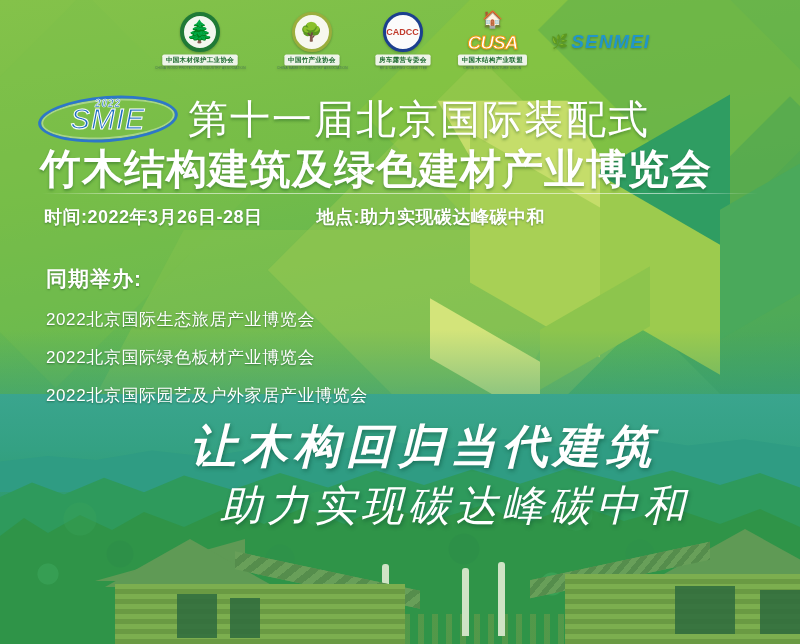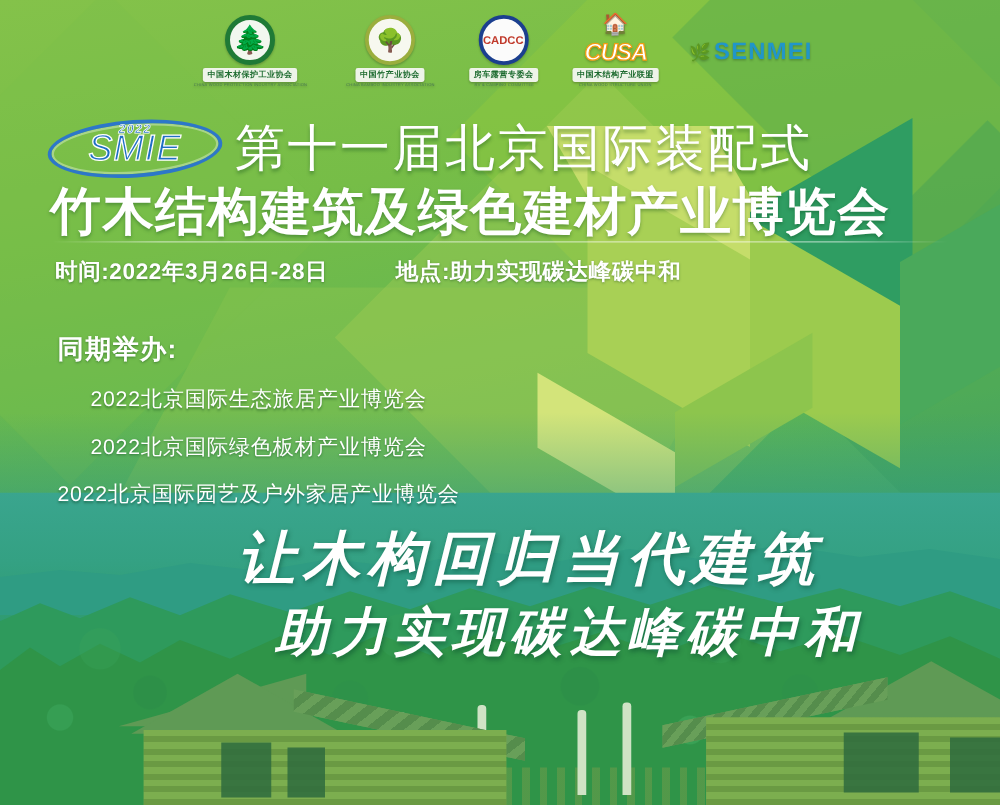--- a/index.html
+++ b/index.html
@@ -130,21 +130,21 @@
          background:#fbfbfb; display:flex;align-items:center;
          font-size:9px;font-weight:bold;color:#c0392b; }
 
   .tree{ font-size:22px; color:#1f7a36; line-height:1; }
   .bamboo{ font-size:18px; color:#4e8a3a; line-height:1; }
 
   .cusa{ font-size:19px; font-weight:bold; font-style:italic; color:#ffffff;
          -webkit-text-stroke:1px #f39c12; letter-spacing:-1px; line-height:1; }
   .house-ico{ position:absolute; left:50%; top:-3px; transform:translateX(-50%);
               font-size:17px; color:#f39c12; }
-  .senmei{ font-size:19px; font-weight:bold; color:#2196c9;
+  .senmei{ font-size:19px; font-weight:bold; font-style:italic; color:#2196c9;
            letter-spacing:1px; line-height:1;text-align:center; }
   .leaf{ font-size:14px; color:#67b447; }
 
   .divider{ position:absolute; left:42px; top:193px; width:716px; height:1px;
             background:linear-gradient(90deg, rgba(255,255,255,.0), rgba(255,255,255,.55) 12%,
                        rgba(255,255,255,.55) 88%, rgba(255,255,255,0)); }
 
   .titlewrap{ position:absolute; left:0; top:96px; width:100%; padding:0 26px; }
   .t-line1{ display:flex; align-items:center; gap:10px; justify-content:flex-start; padding-left:12px;}
   .smie{ position:relative; width:140px; height:46px; flex:0 0 auto; }
@@ -164,26 +164,26 @@
            padding-left:14px; margin-top:4px;}
 
   .meta{ position:absolute; left:44px; top:205px; display:flex; gap:54px;
          font-size:18px; color:#ffffff; font-weight:bold; letter-spacing:.5px;
          text-shadow:0 1px 2px rgba(0,50,20,.4); }
 
   .concurrent{ position:absolute; left:46px; top:265px; color:#fff; }
   .conc-title{ font-size:21px; font-weight:bold; letter-spacing:1px;
                text-shadow:0 1px 2px rgba(0,50,20,.4); }
   .conc-item{ font-size:17px; margin-top:15px; letter-spacing:.6px;
-              text-shadow:0 1px 2px rgba(0,50,20,.45);text-align:center; }
+              text-shadow:0 1px 2px rgba(0,50,20,.45); }
 
   .slogan{ position:absolute; left:0; top:418px; width:100%; color:#ffffff;text-align:center; }
   .sl1{ font-size:46px; font-weight:bold; font-style:italic; letter-spacing:6px;
         padding-left:48px; text-shadow:1px 2px 4px rgba(0,60,40,.45); line-height:1.25; }
-  .sl2{ font-size:42px; font-weight:bold; font-style:italic; letter-spacing:5px;
+  .sl2{ font-size:42px; font-weight:normal; font-style:italic; letter-spacing:5px;
         padding-left:110px; margin-top:4px; text-shadow:1px 2px 4px rgba(0,60,40,.45); line-height:1.25; }
 </style>
 </head>
 <body>
 
 <div class="poster">
 
   <div class="bgfx">
     <div class="poly p1"></div>
     <div class="poly p2"></div>

